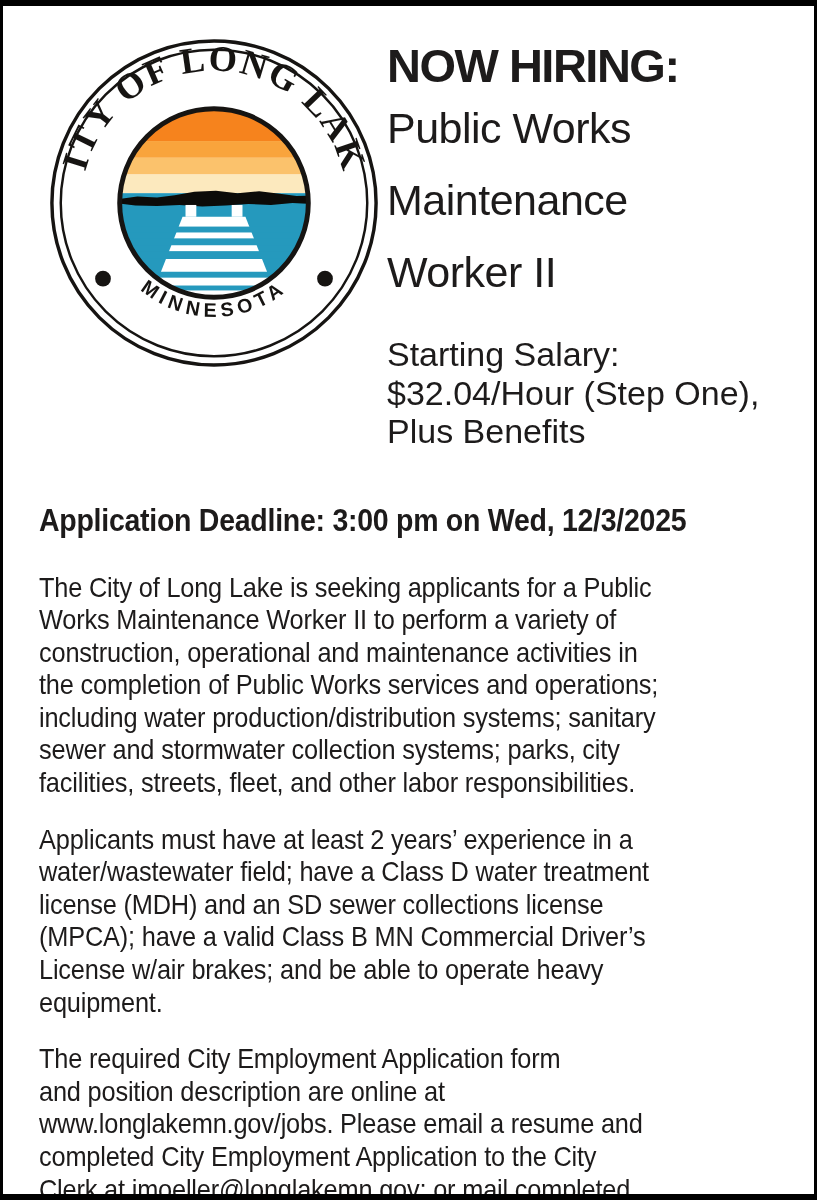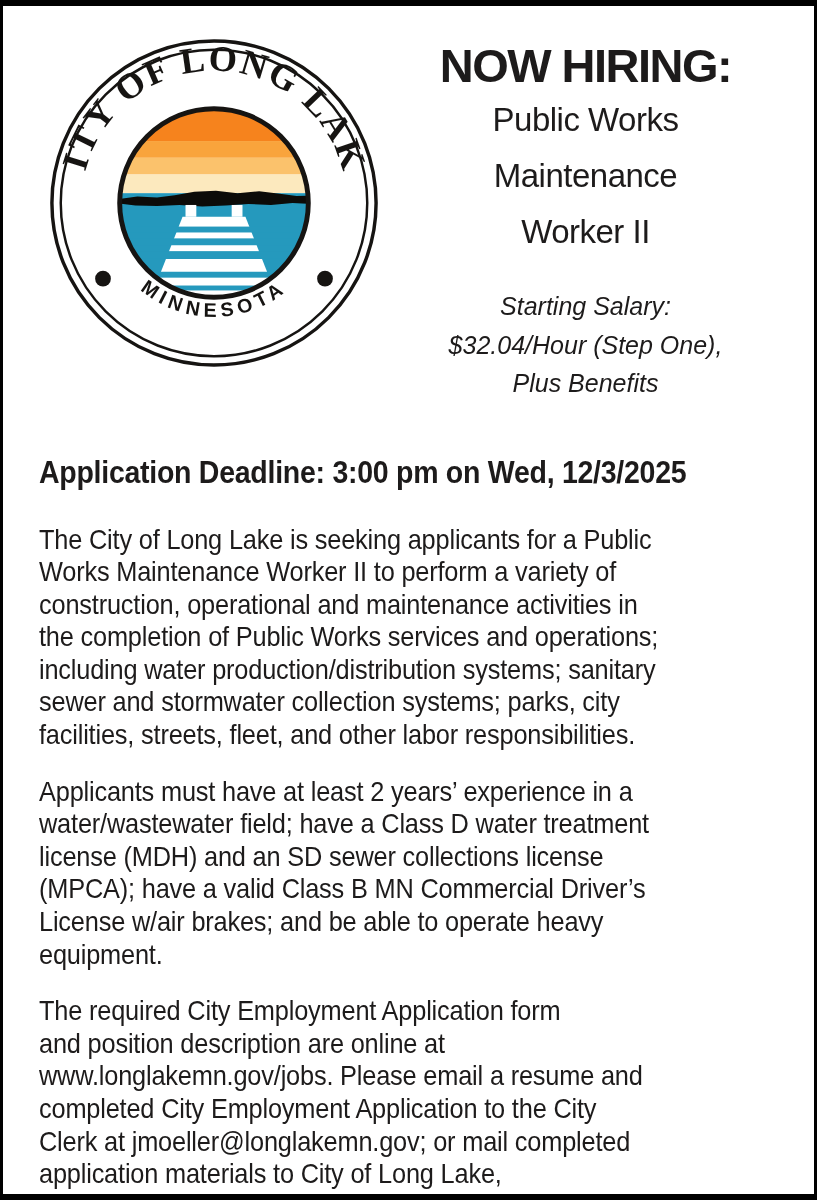--- a/index.html
+++ b/index.html
@@ -26,43 +26,41 @@
   .seal-wrap {
     width: 334px; height: 334px;
     flex: 0 0 334px;
     margin-top: 4px;
   }
   .seal-wrap svg { display: block; width: 334px; height: 334px; }
   .seal-ring-text { font-family: "Liberation Serif", serif; font-weight: bold; font-size: 37px; letter-spacing: 2px; }
   .seal-bottom-text { font-family: "Liberation Sans", sans-serif; font-weight: 600; font-size: 20px; letter-spacing: 5px; }
   .header-text {
     flex: 1 1 auto;
-    text-align: center;
     padding-top: 8px;
     padding-left: 6px;
   }
   .now-hiring {
     font-size: 47px;
     font-weight: bold;
     letter-spacing: -1.5px;
     line-height: 52px;
   }
   .position-title {
-    font-size: 33px;
+    font-size: 43px;
     font-weight: normal;
     letter-spacing: -0.5px;
-    line-height: 56px;
+    line-height: 72px;
     white-space: pre-line;
   }
   .salary {
     margin-top: 27px;
-    font-size: 25px;
+    font-size: 34px;
     line-height: 38.5px;
     white-space: pre-line;
-    font-style: italic;
   }
   
   .content {
     padding: 0 0 0 36px;
   }
   .condensed {
     width: 840px;              
     transform: scaleX(0.905);  
     transform-origin: 0 0;
   }

